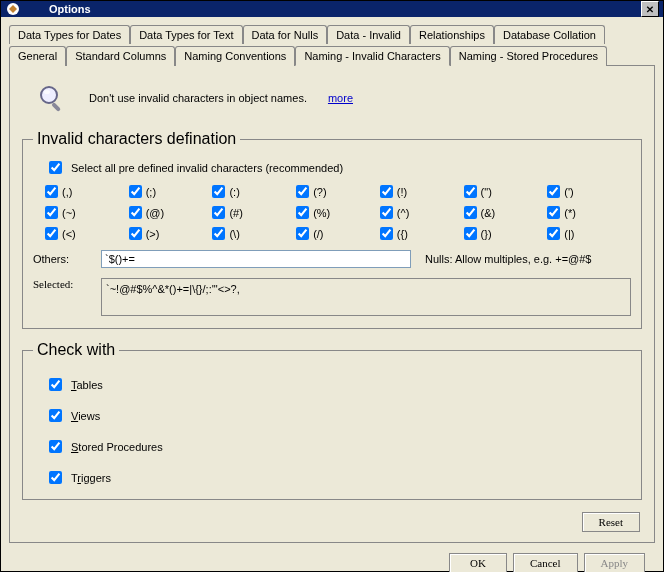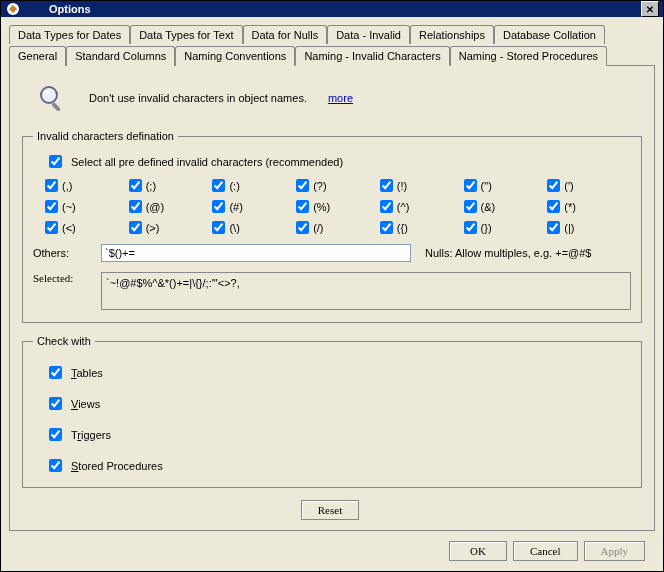--- a/index.html
+++ b/index.html
@@ -99,21 +99,21 @@
 .hint-icon {
   width: 32px; height: 32px;
 }
 .hint a { color: #0000cc; text-decoration: underline; }
 fieldset {
   border: 1px solid #888;
   padding: 10px 10px 12px 10px;
   margin-bottom: 12px;
 }
 legend {
-  font-size: 11px;
+  font-size: 16px;
   padding: 0 4px;
   color: #000;
 }
 .char-grid {
   display: grid;
   grid-template-columns: repeat(7, 1fr);
   row-gap: 8px;
   margin: 8px 0 10px 12px;
 }
 .cg-item {
@@ -168,21 +168,21 @@
   border: 1px solid #888;
   padding: 3px 16px;
   font-size: 11px;
   font-family: Tahoma;
   box-shadow: inset 1px 1px 0 #fff;
   cursor: default;
 }
 .btn.disabled { color: #888; }
 .reset-row {
   display: flex;
-  justify-content: center;
+  justify-content: flex-end;
   margin-top: 4px;
   margin-right: 4px;
 }
 .footer {
   display: flex;
   justify-content: flex-end;
   gap: 6px;
   padding: 10px 10px 12px 0;
 }
 .row-top {
@@ -347,25 +347,25 @@
           <label>
               <input type="checkbox" checked="" style="">
               <span><span class="mnemonic">T</span>ables</span>
             </label>
           <label>
               <input type="checkbox" checked="" style="">
               <span><span class="mnemonic">V</span>iews</span>
             </label>
           <label>
               <input type="checkbox" checked="" style="">
+              <span><span class="mnemonic">S</span>tored Procedures</span>
+            </label>
+          <label>
+              <input type="checkbox" checked="" style="">
               <span>T<span class="mnemonic">r</span>iggers</span>
-            </label>
-          <label>
-              <input type="checkbox" checked="" style="">
-              <span><span class="mnemonic">S</span>tored Procedures</span>
             </label>
         </div>
       </fieldset>
 
       <div class="reset-row">
         <button class="btn"><span>Reset</span></button>
       </div>
     </div>
 
     <div class="footer">

